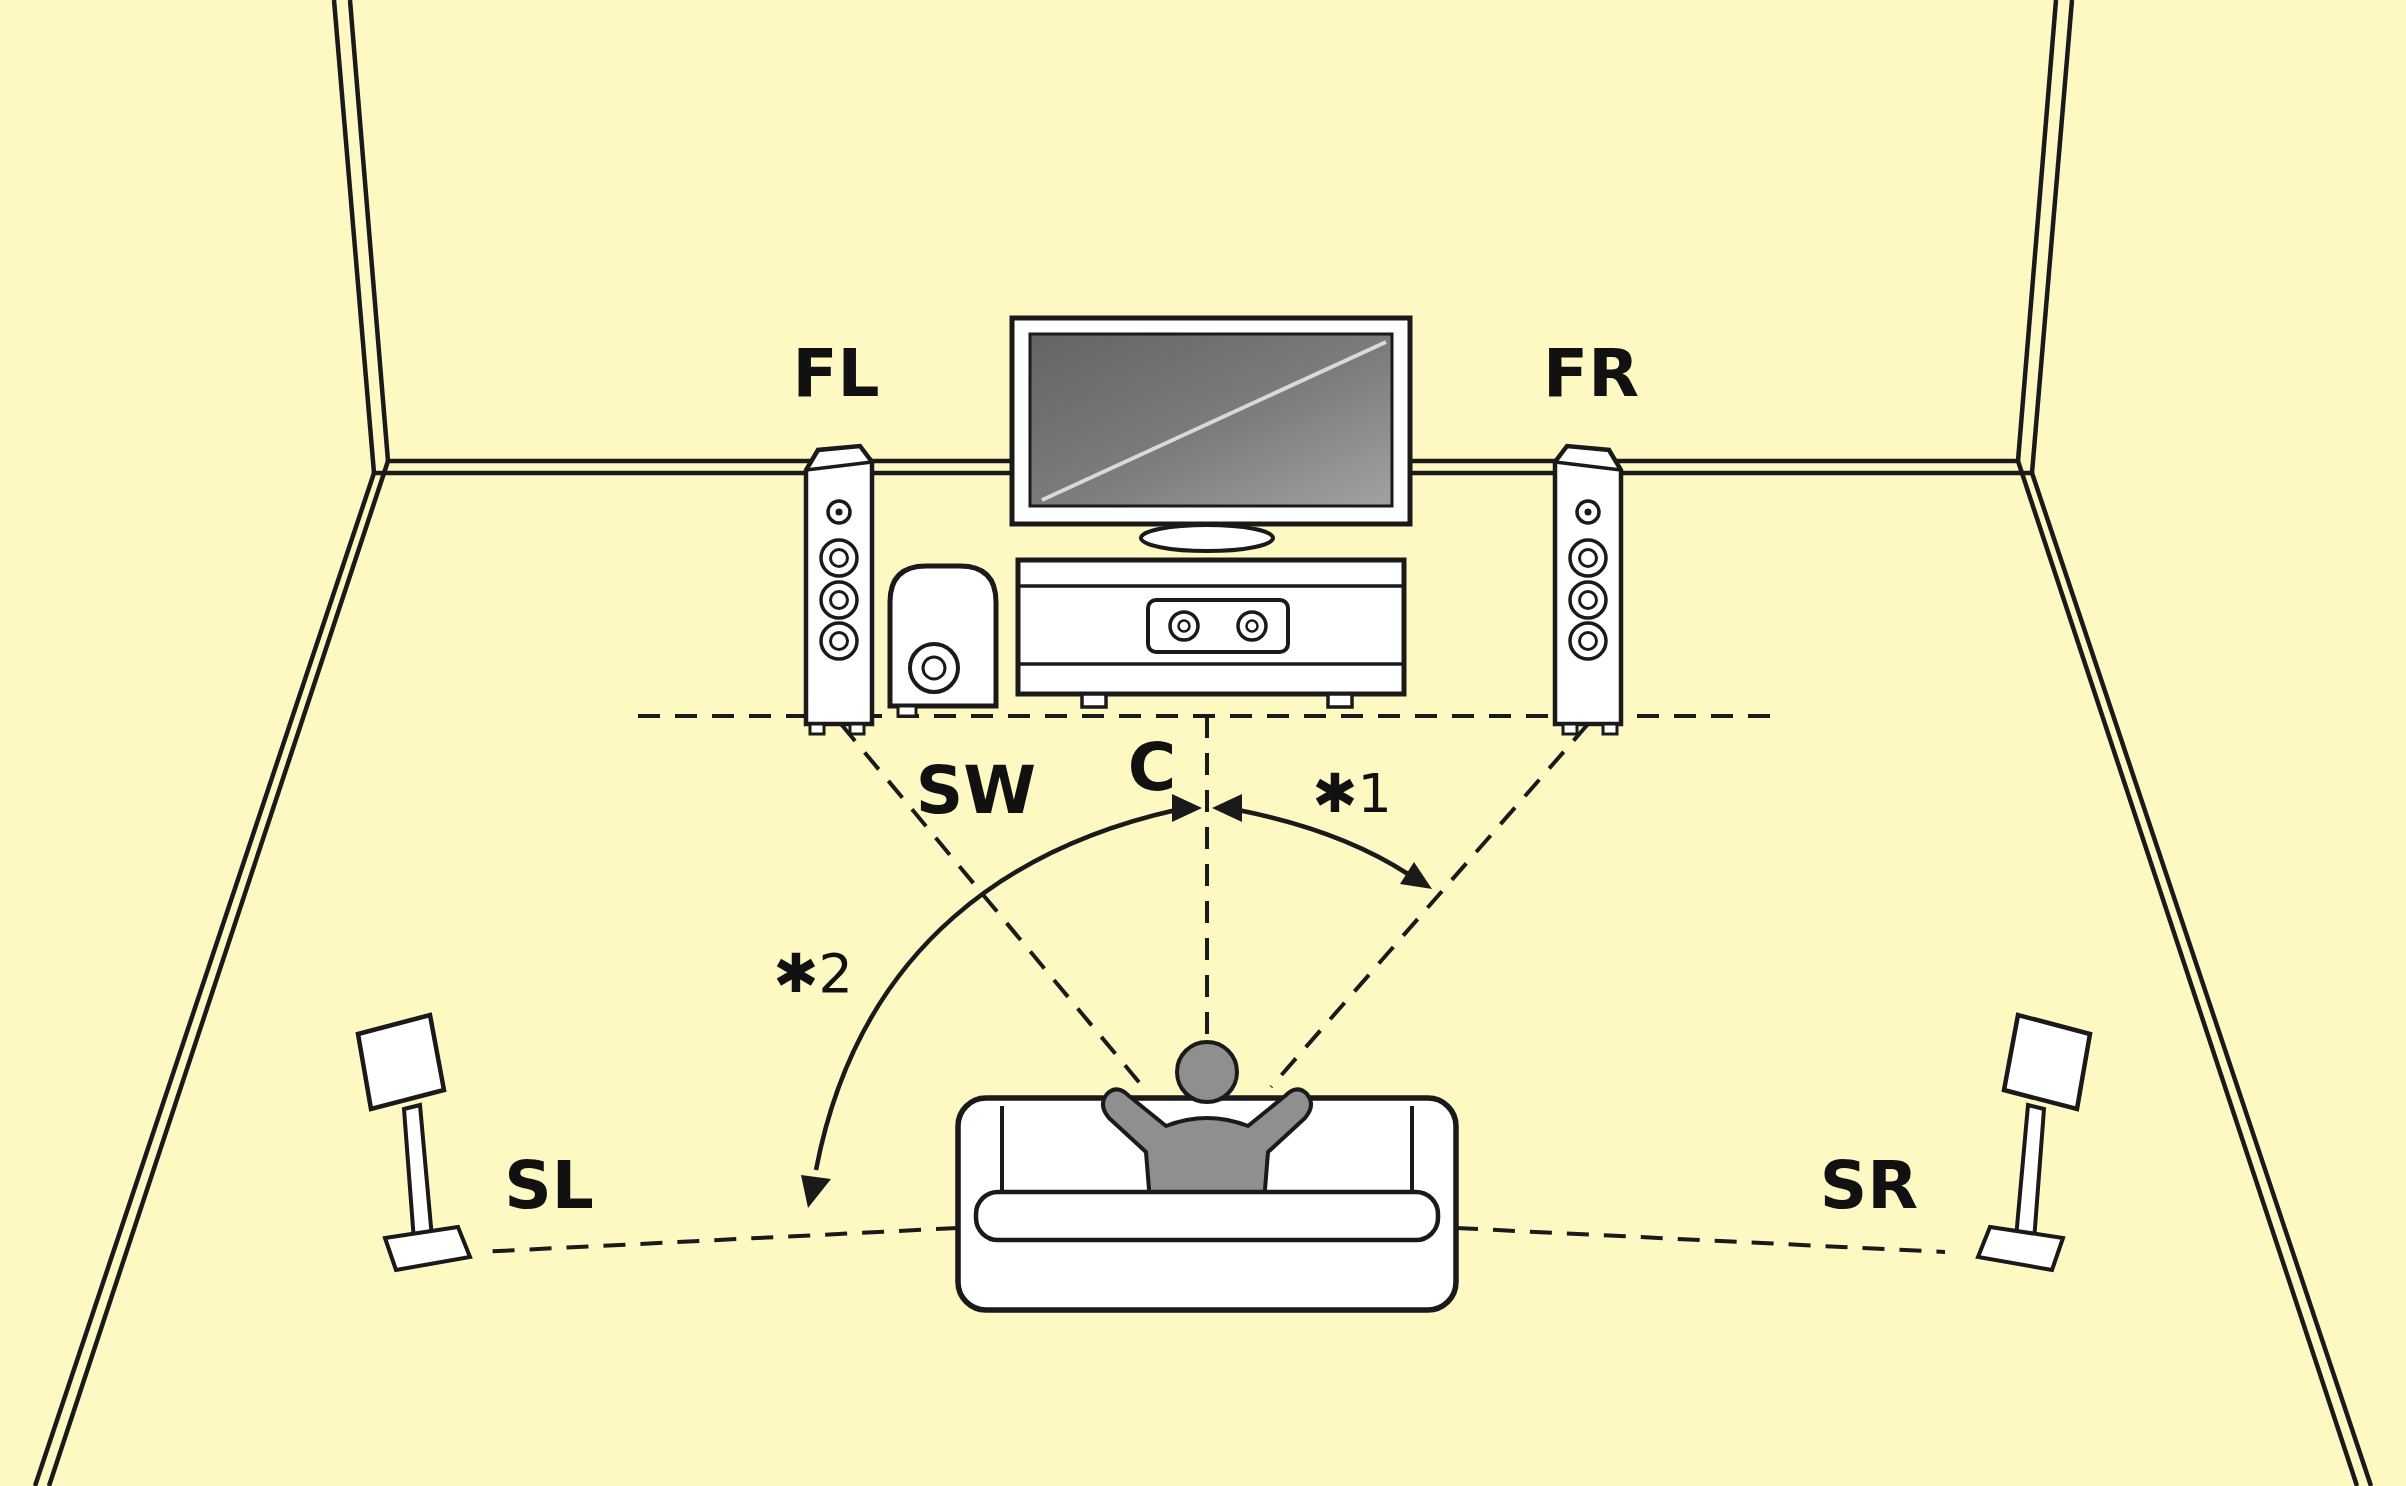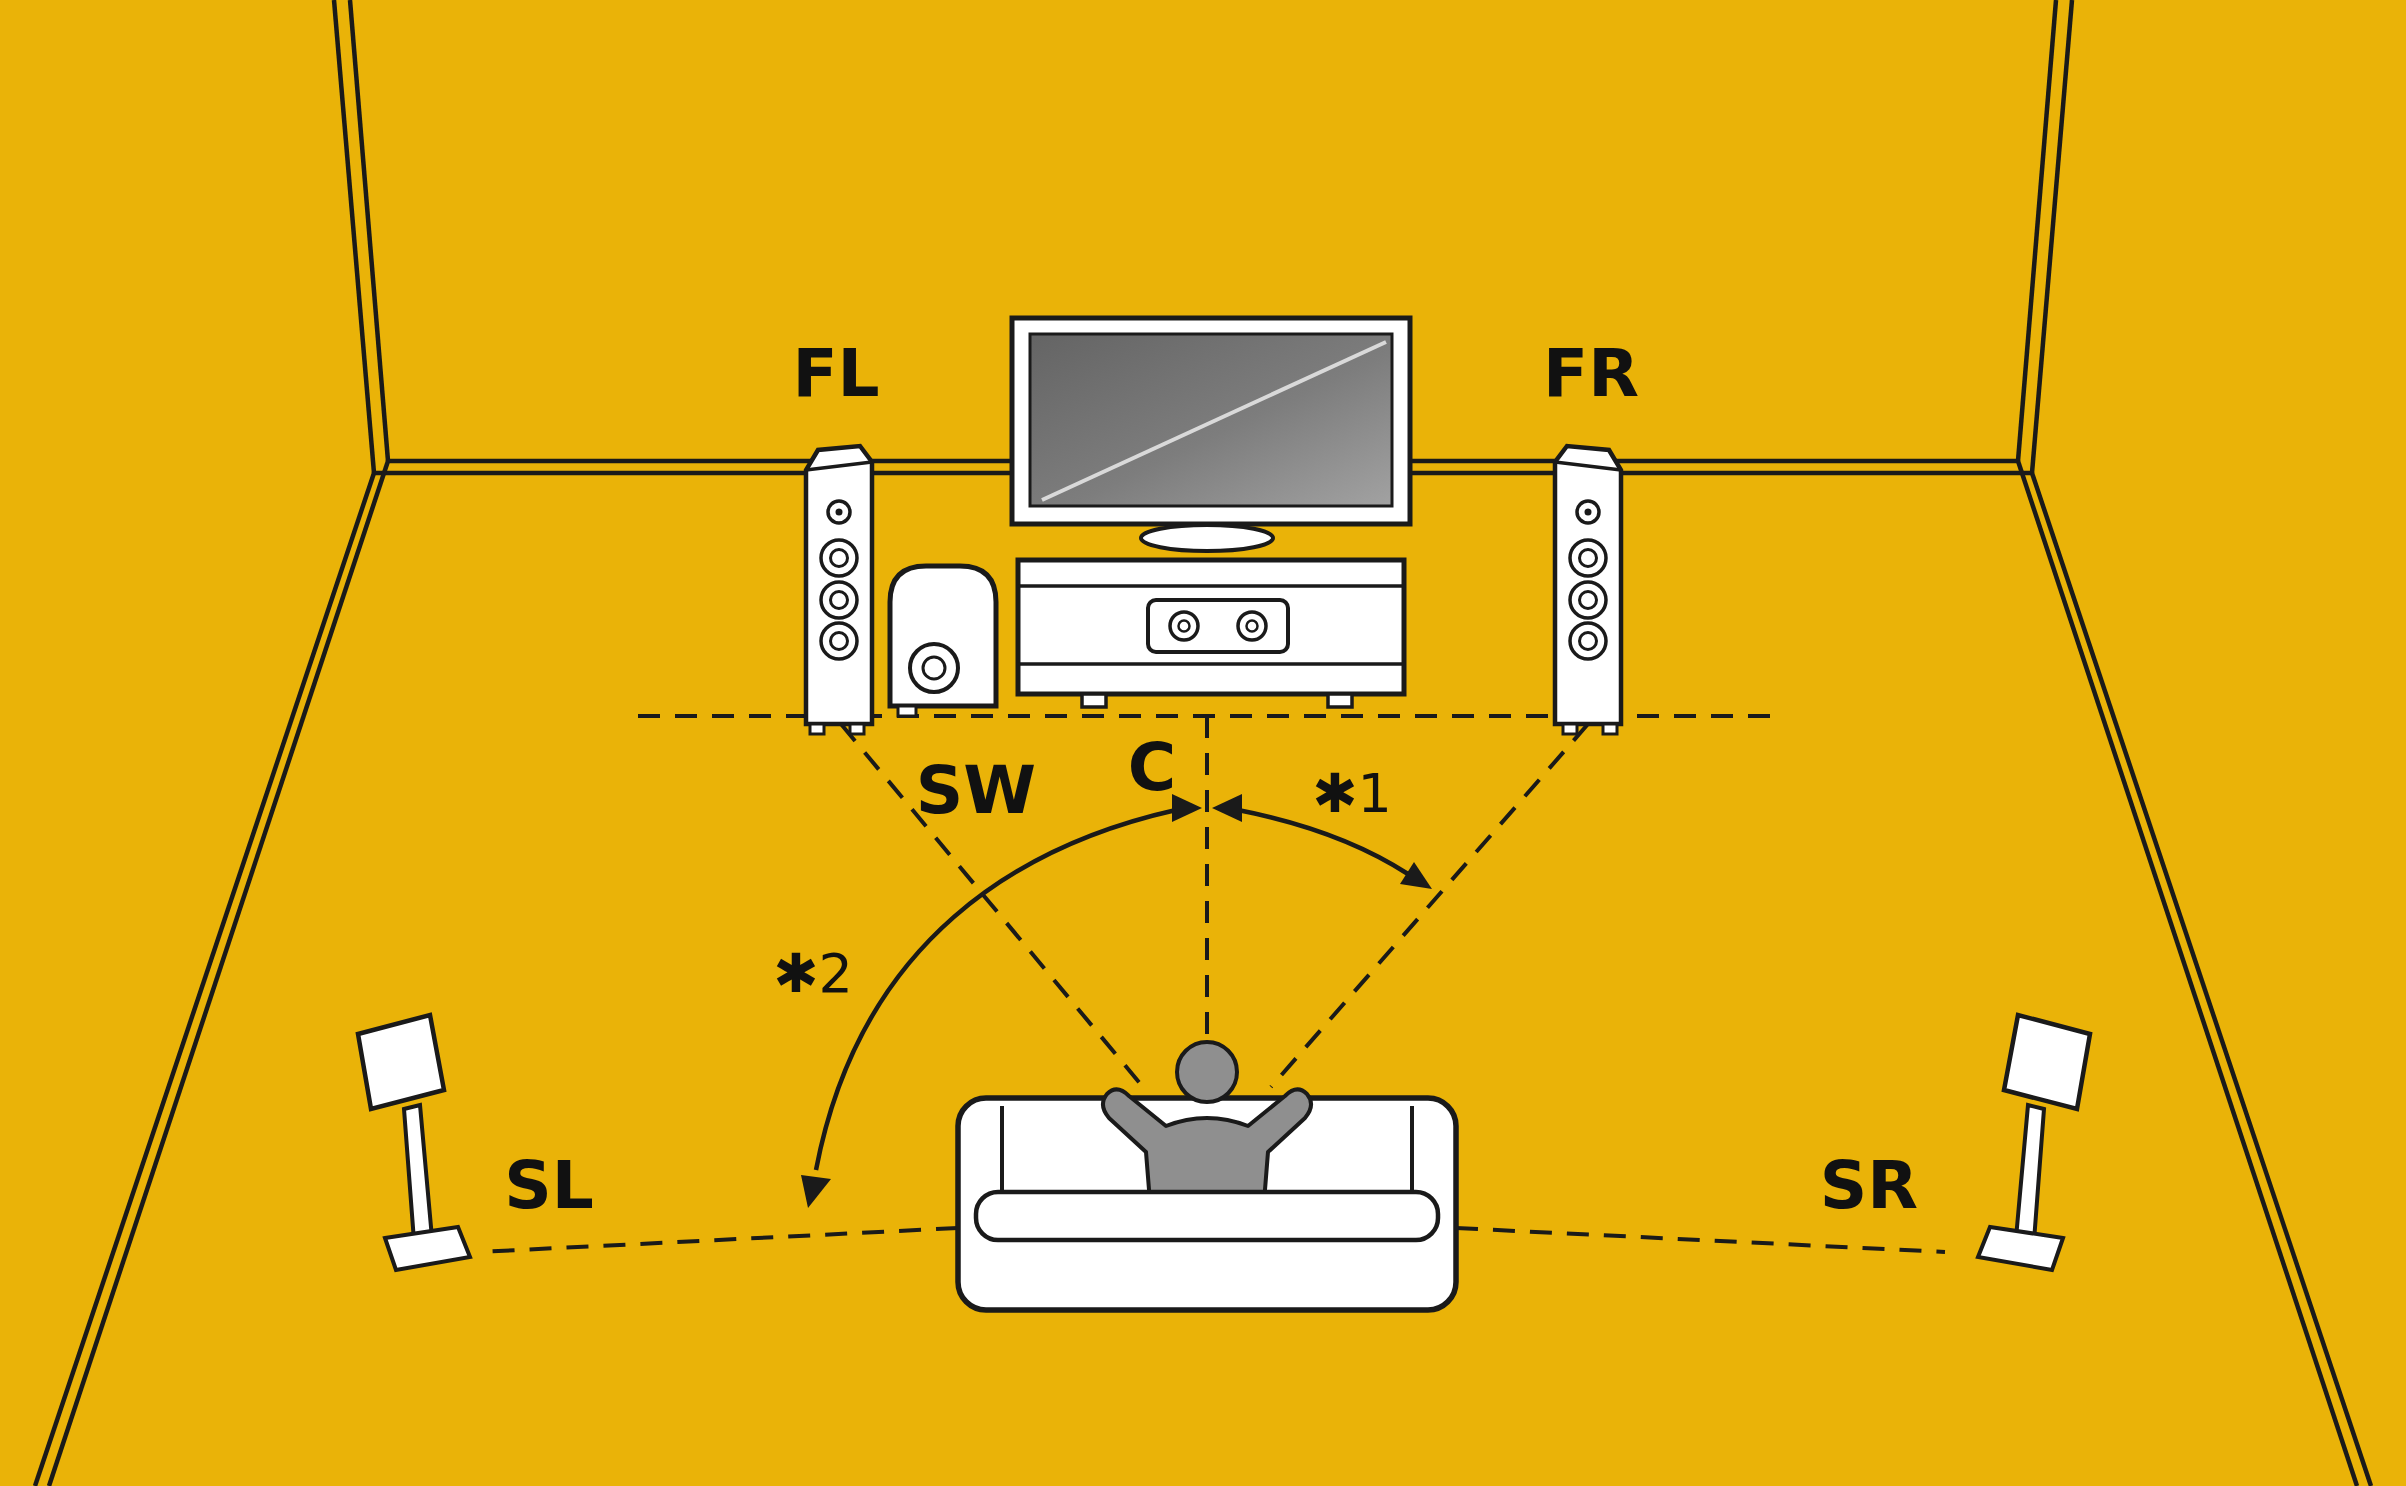--- a/index.html
+++ b/index.html
@@ -1,19 +1,19 @@
 <!DOCTYPE html>
 <html><head>
 <meta charset="utf-8">
 <style>
   html, body { margin: 0; padding: 0; background: #ffffff; }
   .stage {
     width: 2406px;
     height: 1486px;
-    background: #eab308;
+    background: #fef9c3;
     position: relative;
     overflow: hidden;
     font-family: "DejaVu Sans", "Liberation Sans", sans-serif;
   }
   svg { display: block; }
   .ink   { stroke: #1a1a1a; fill: none; }
   .fillw { fill: #ffffff; stroke: #1a1a1a; }
   .dash  { stroke: #1a1a1a; fill: none; stroke-dasharray: 22 15; stroke-width: 4; }
   .arc   { stroke: #1a1a1a; fill: none; stroke-width: 4.5; }
   .arrow { fill: #1a1a1a; stroke: none; }

